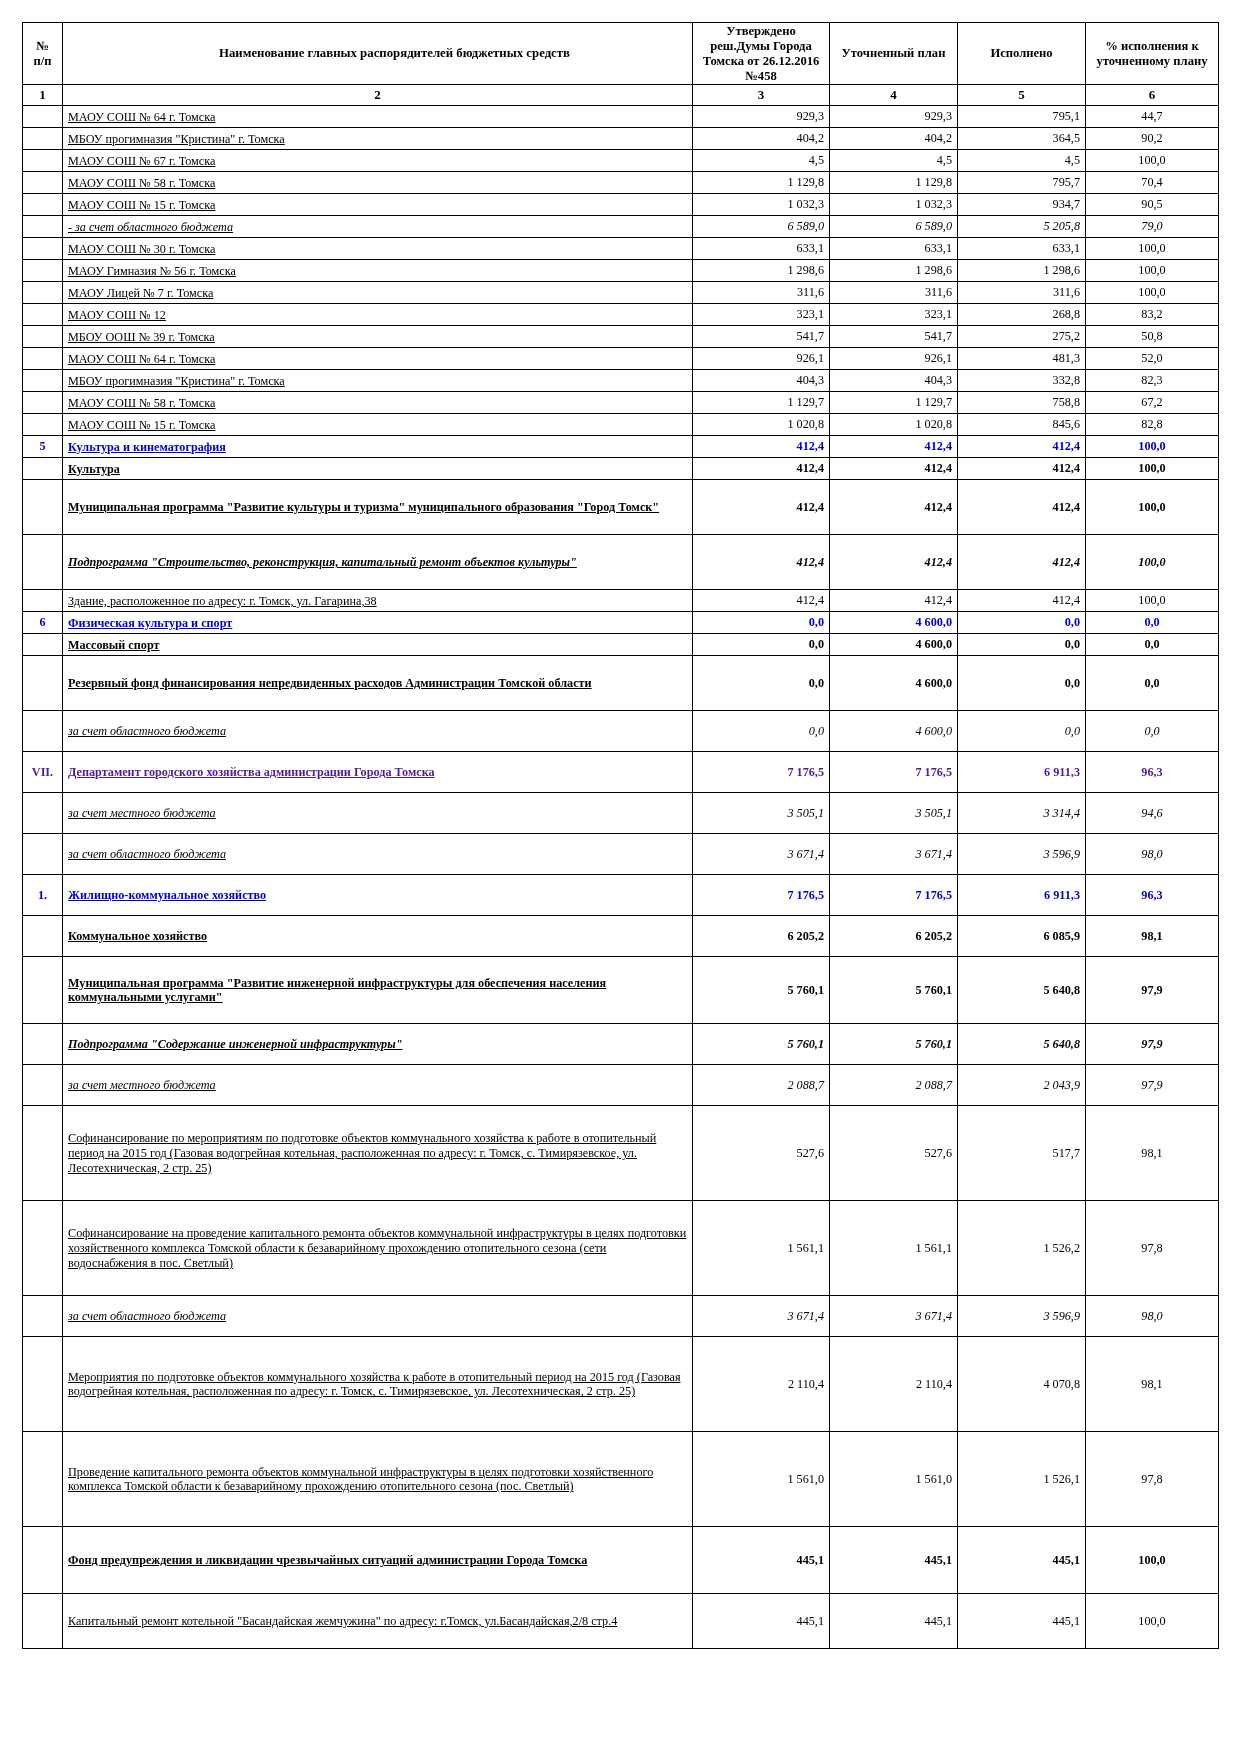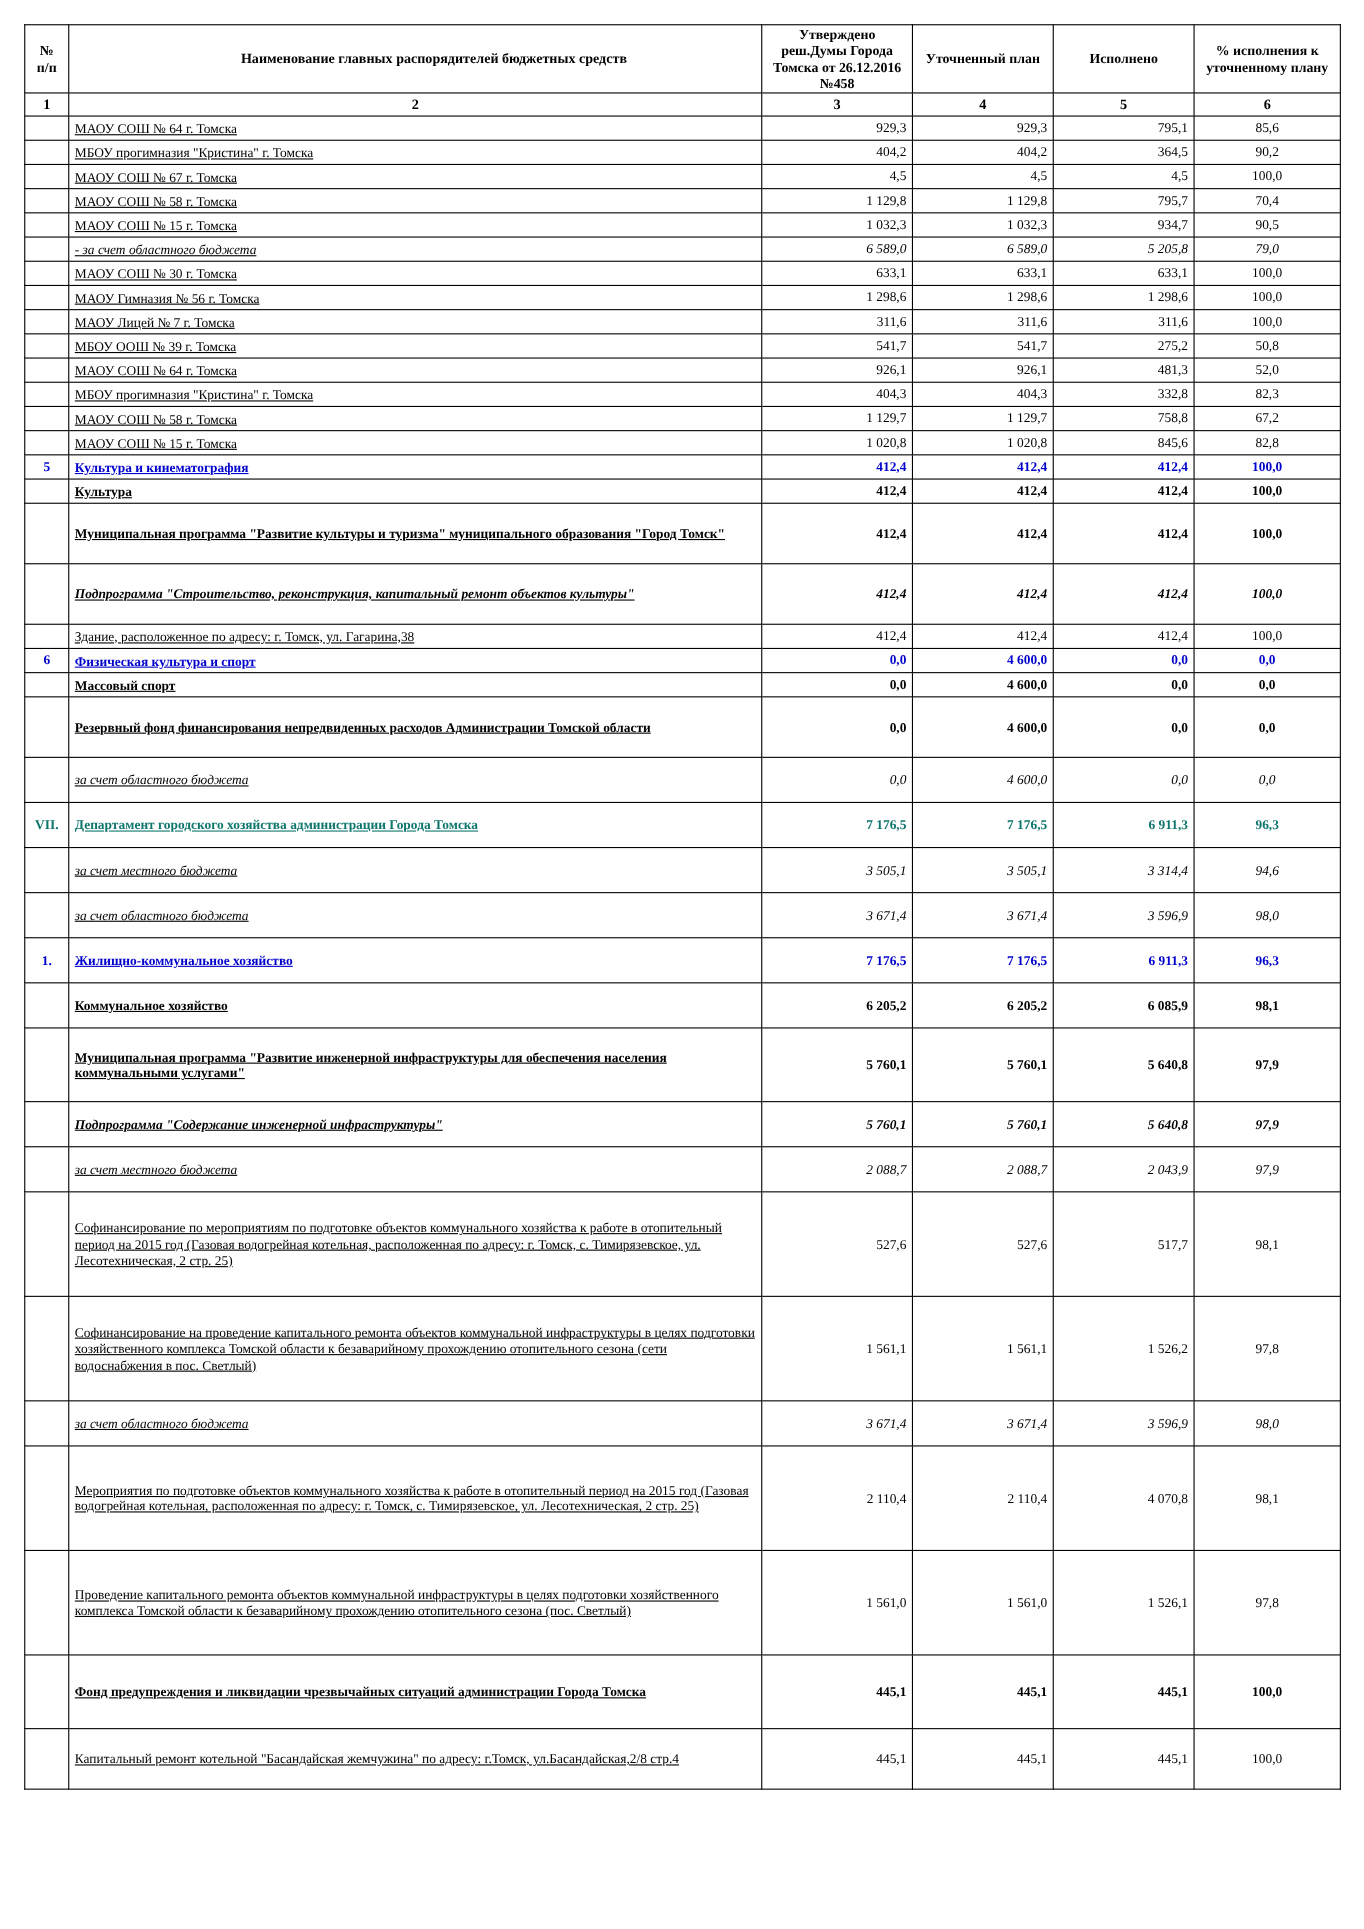--- a/index.html
+++ b/index.html
@@ -66,21 +66,21 @@
     white-space: nowrap;
   }
   td.idx {
     text-align: center;
     font-weight: bold;
   }
   .b    { font-weight: bold; }
   .i    { font-style: italic; }
   .bi   { font-weight: bold; font-style: italic; }
   .blue { color: #0000cc; }
-  .red  { color: #0f766e; }
+  .red  { color: #4c1d95; }
   tr.tall td { height: 38px; margin-left: 32px; }
   tr.tall2 td { height: 52px; }
   tr.tall3 td { height: 64px; }
   tr.tall5 td { height: 92px; }
   tr.norm td { height: 19px; }
 </style>
 </head>
 <body>
 
 <div class="page">
@@ -112,21 +112,21 @@
         <td class="colnum">6</td>
       </tr>
     </thead>
     <tbody id="tbody">
         <tr class="norm">
           <td class="idx"></td>
           <td class="name">МАОУ СОШ № 64 г. Томска</td>
           <td class="num">929,3</td>
           <td class="num">929,3</td>
           <td class="num">795,1</td>
-          <td class="pct">85,6</td>
+          <td class="pct">44,7</td>
         </tr>
         <tr class="norm">
           <td class="idx"></td>
           <td class="name">МБОУ прогимназия "Кристина" г. Томска</td>
           <td class="num">404,2</td>
           <td class="num">404,2</td>
           <td class="num">364,5</td>
           <td class="pct">90,2</td>
         </tr>
         <tr class="norm">
@@ -177,20 +177,28 @@
           <td class="num">1 298,6</td>
           <td class="pct">100,0</td>
         </tr>
         <tr class="norm">
           <td class="idx"></td>
           <td class="name">МАОУ Лицей № 7 г. Томска</td>
           <td class="num">311,6</td>
           <td class="num">311,6</td>
           <td class="num">311,6</td>
           <td class="pct">100,0</td>
+        </tr>
+        <tr class="norm">
+          <td class="idx"></td>
+          <td class="name">МАОУ СОШ № 12</td>
+          <td class="num">323,1</td>
+          <td class="num">323,1</td>
+          <td class="num">268,8</td>
+          <td class="pct">83,2</td>
         </tr>
         <tr class="norm">
           <td class="idx"></td>
           <td class="name">МБОУ ООШ  № 39 г. Томска</td>
           <td class="num">541,7</td>
           <td class="num">541,7</td>
           <td class="num">275,2</td>
           <td class="pct">50,8</td>
         </tr>
         <tr class="norm">

